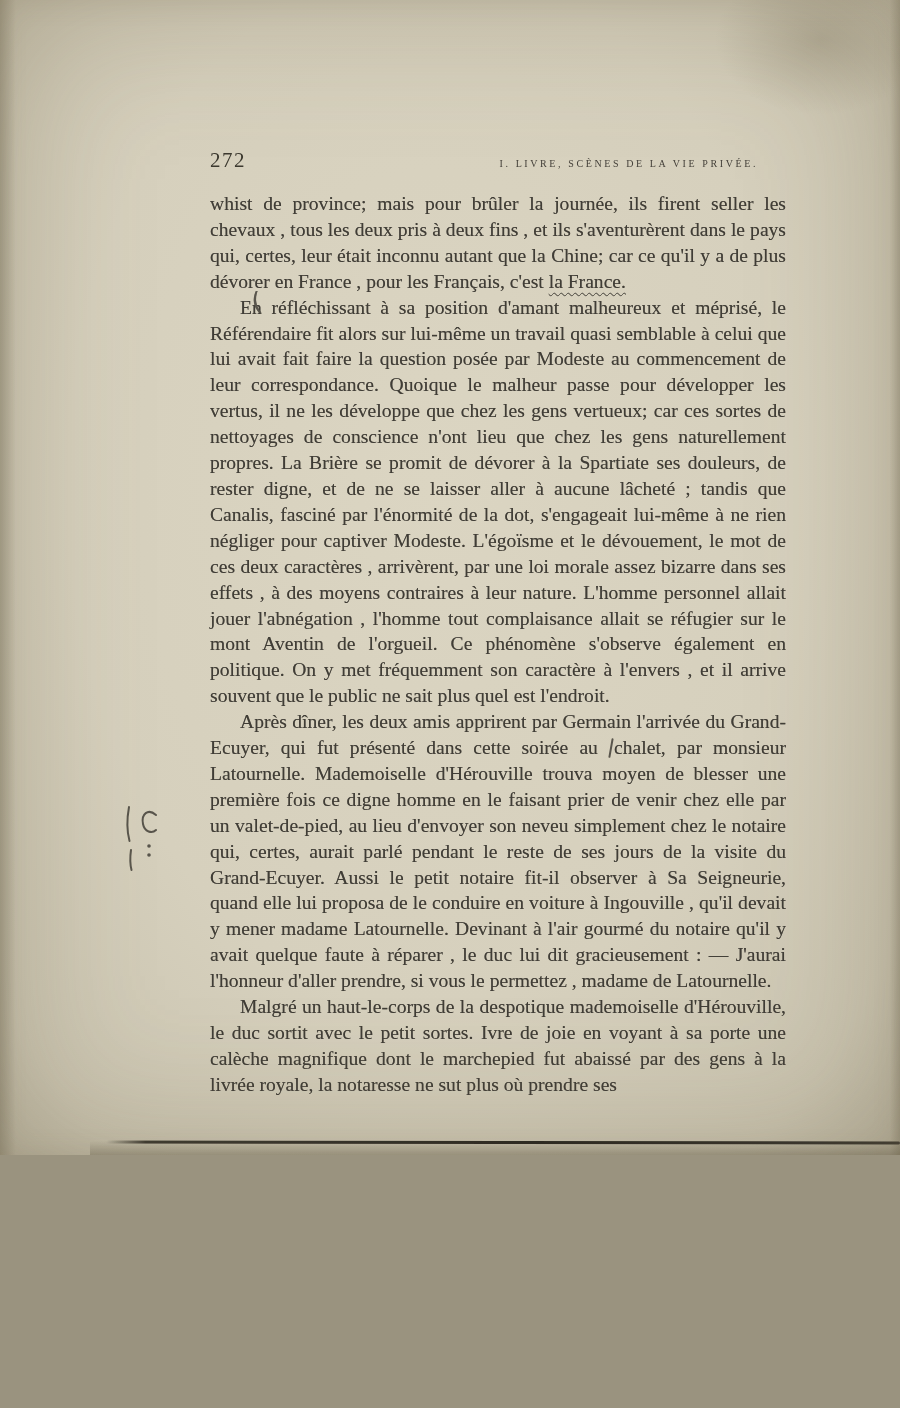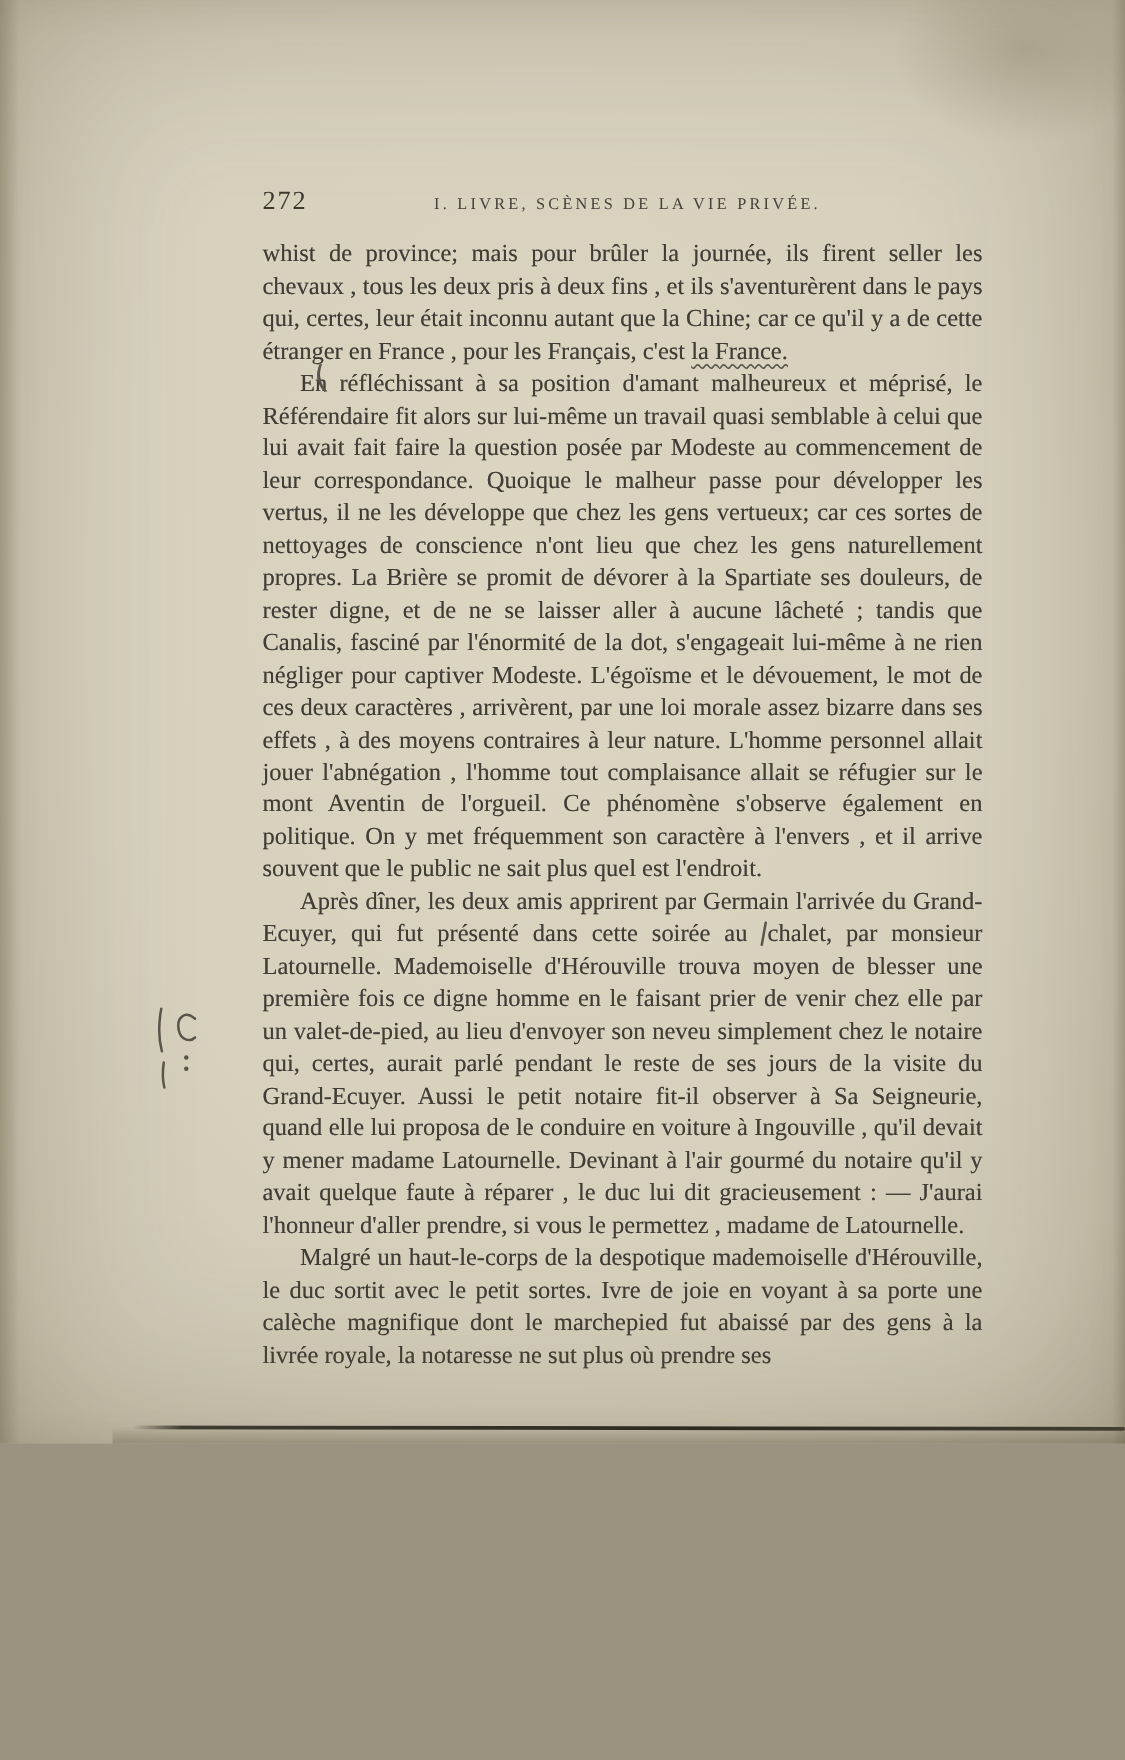--- a/index.html
+++ b/index.html
@@ -37,21 +37,21 @@
     position:absolute;left:90px;right:0;bottom:0;height:14px;
     background:linear-gradient(0deg, rgba(90,84,64,0.35), rgba(90,84,64,0));
   }
 
   .header{
     position:absolute;left:210px;top:148px;width:576px;
     display:flex;align-items:baseline;color:#3c392f;
   }
   .pagenum{font-size:21px;letter-spacing:1.5px;}
   .running-title{
-    flex:1;text-align:center;font-size:13px;letter-spacing:2.6px;
+    flex:1;text-align:right;font-size:10px;letter-spacing:2.6px;
     padding-right:28px;white-space:nowrap;color:#45413a;
   }
 
   .textblock{
     position:absolute;left:210px;top:191px;width:576px;
     color:#403d36;font-size:19.6px;line-height:25.9px;
     text-align:justify;text-rendering:optimizeLegibility;
     text-shadow:0 0 0.5px rgba(64,61,54,0.55);
   }
   .textblock p{margin:0;padding:0;}
@@ -84,21 +84,21 @@
 <body>
 
 <div class="scan">
 
   <div class="header">
     <span class="pagenum">272</span>
     <span class="running-title">I. LIVRE, SCÈNES DE LA VIE PRIVÉE.</span>
   </div>
 
   <div class="textblock">
-    <p><span>whist de province; mais pour brûler la journée, ils firent seller les chevaux , tous les deux pris à deux fins , et ils s'aventurèrent dans le pays qui, certes, leur était inconnu autant que la Chine; car ce qu'il y a de cette étranger en France , pour les Français, c'est</span> <span class="wavy">la France.</span></p>
+    <p><span>whist de province; mais pour brûler la journée, ils firent seller les chevaux , tous les deux pris à deux fins , et ils s'aventurèrent dans le pays qui, certes, leur était inconnu autant que la Chine; car ce qu'il y a de plus dévorer en France , pour les Français, c'est</span> <span class="wavy">la France.</span></p>
 
     <p class="indent"><span class="pencil-paren">(</span><span>En réfléchissant à sa position d'amant malheureux et méprisé, le Référendaire fit alors sur lui-même un travail quasi semblable à celui que lui avait fait faire la question posée par Modeste au commencement de leur correspondance. Quoique le malheur passe pour développer les vertus, il ne les développe que chez les gens vertueux; car ces sortes de nettoyages de conscience n'ont lieu que chez les gens naturellement propres. La Brière se promit de dévorer à la Spartiate ses douleurs, de rester digne, et de ne se laisser aller à aucune lâcheté ; tandis que Canalis, fasciné par l'énormité de la dot, s'engageait lui-même à ne rien négliger pour captiver Modeste. L'égoïsme et le dévouement, le mot de ces deux caractères , arrivèrent, par une loi morale assez bizarre dans ses effets , à des moyens contraires à leur nature. L'homme personnel allait jouer l'abnégation , l'homme tout complaisance allait se réfugier sur le mont Aventin de l'orgueil. Ce phénomène s'observe également en politique. On y met fréquemment son caractère à l'envers , et il arrive souvent que le public ne sait plus quel est l'endroit.</span></p>
 
     <p class="indent"><span>Après dîner, les deux amis apprirent par Germain l'arrivée du Grand-Ecuyer, qui fut présenté dans cette soirée au </span><span class="pencil-stroke"></span><span>chalet, par monsieur Latournelle. Mademoiselle d'Hérouville trouva moyen de blesser une première fois ce digne homme en le faisant prier de venir chez elle par un valet-de-pied, au lieu d'envoyer son neveu simplement chez le notaire qui, certes, aurait parlé pendant le reste de ses jours de la visite du Grand-Ecuyer. Aussi le petit notaire fit-il observer à Sa Seigneurie, quand elle lui proposa de le conduire en voiture à Ingouville , qu'il devait y mener madame Latournelle. Devinant à l'air gourmé du notaire qu'il y avait quelque faute à réparer , le duc lui dit gracieusement : — J'aurai l'honneur d'aller prendre, si vous le permettez , madame de Latournelle.</span></p>
 
     <p class="indent">Malgré un haut-le-corps de la despotique mademoiselle d'Hérouville, le duc sortit avec le petit sortes. Ivre de joie en voyant à sa porte une calèche magnifique dont le marchepied fut abaissé par des gens à la livrée royale, la notaresse ne sut plus où prendre ses</p>
   </div>
 
   <div class="margin-marks">
     <svg width="56" height="76" viewBox="0 0 56 76">

